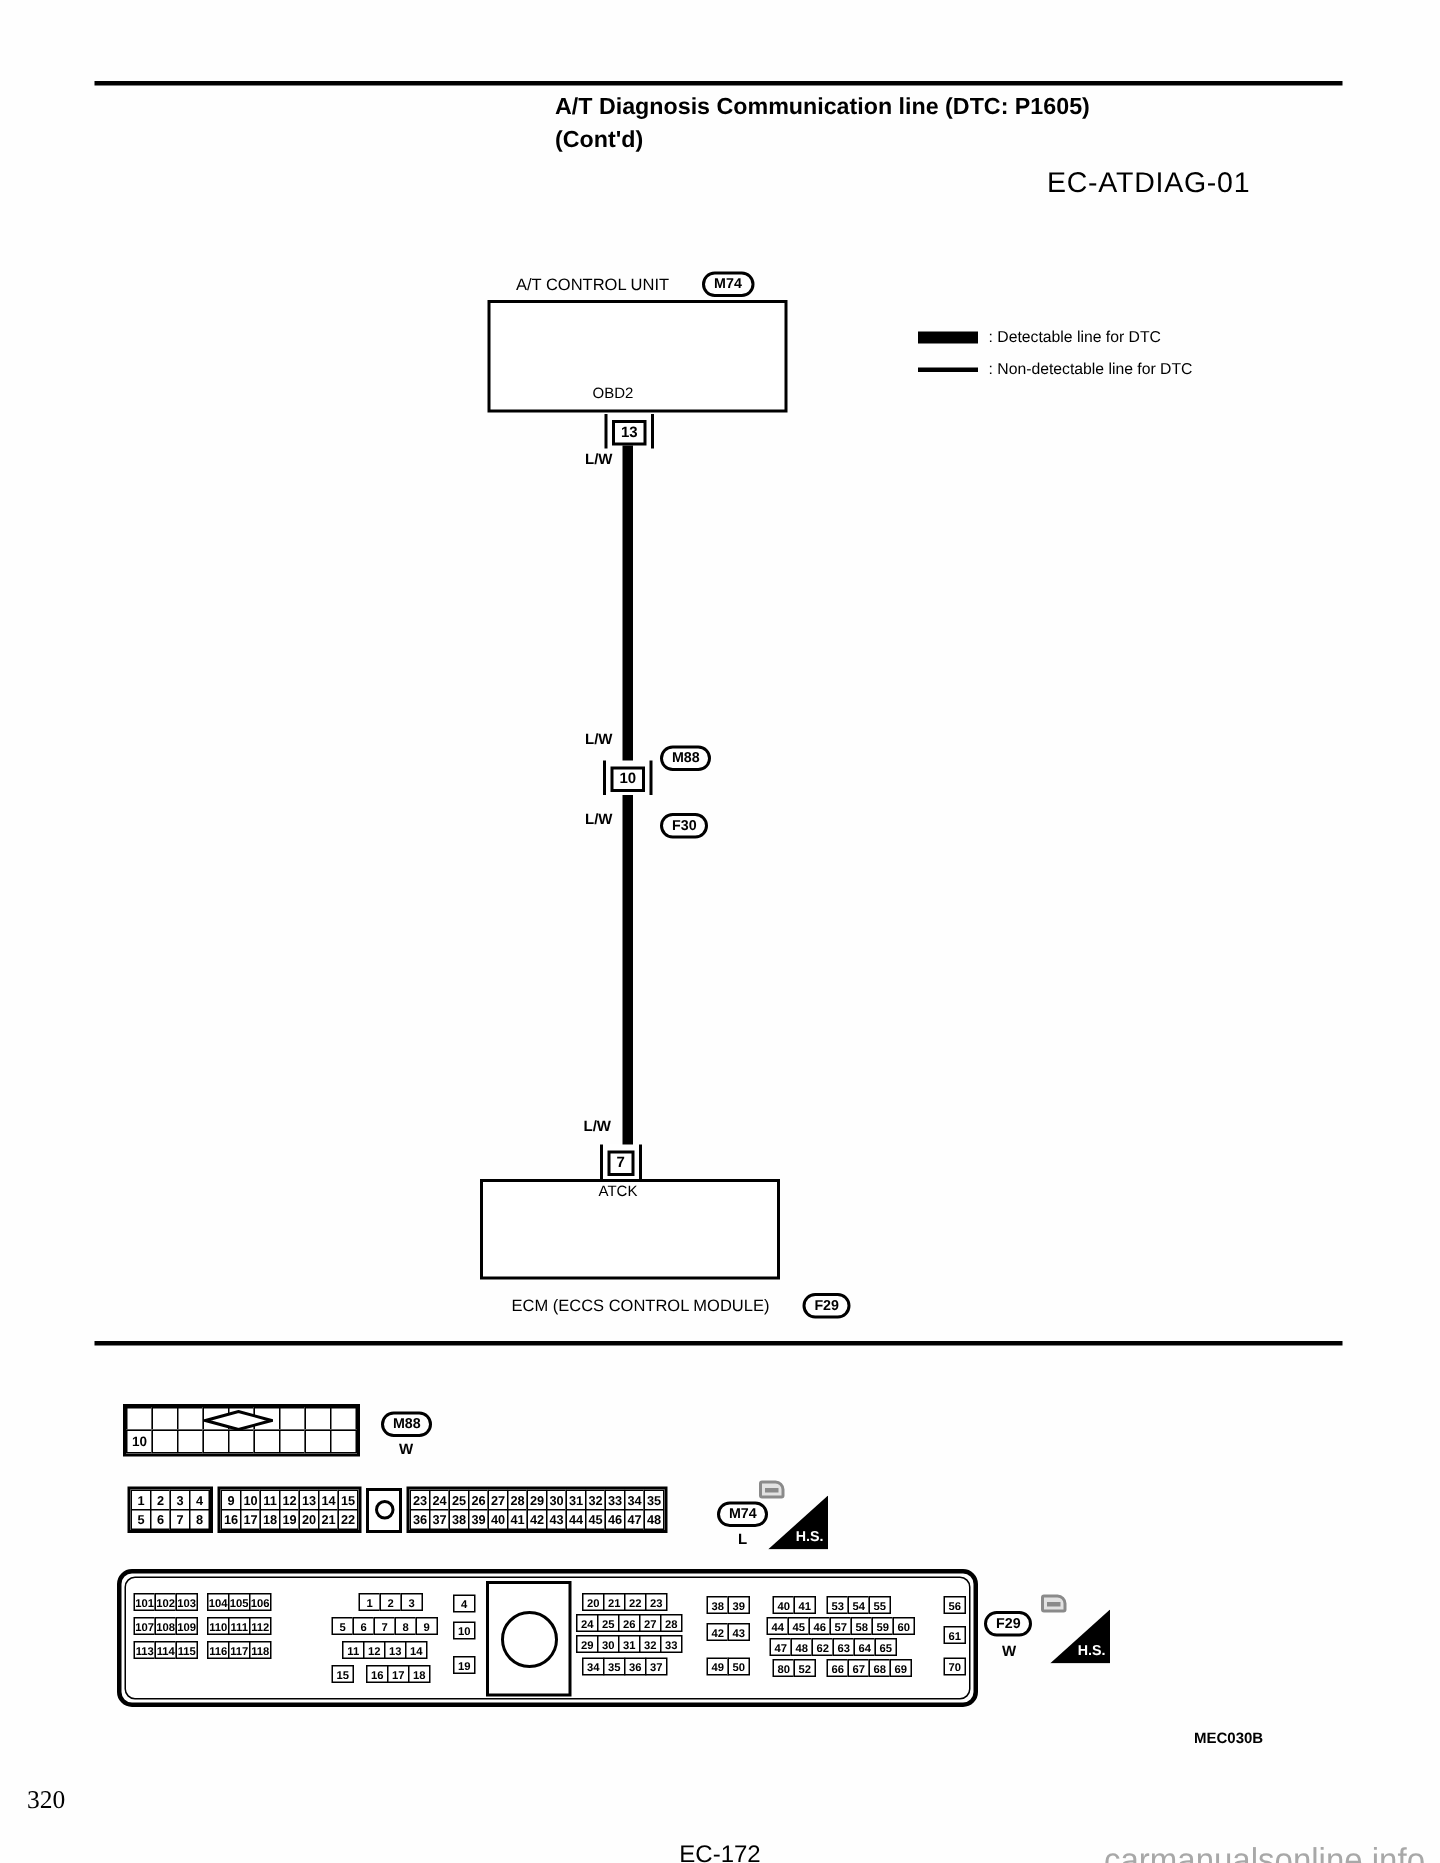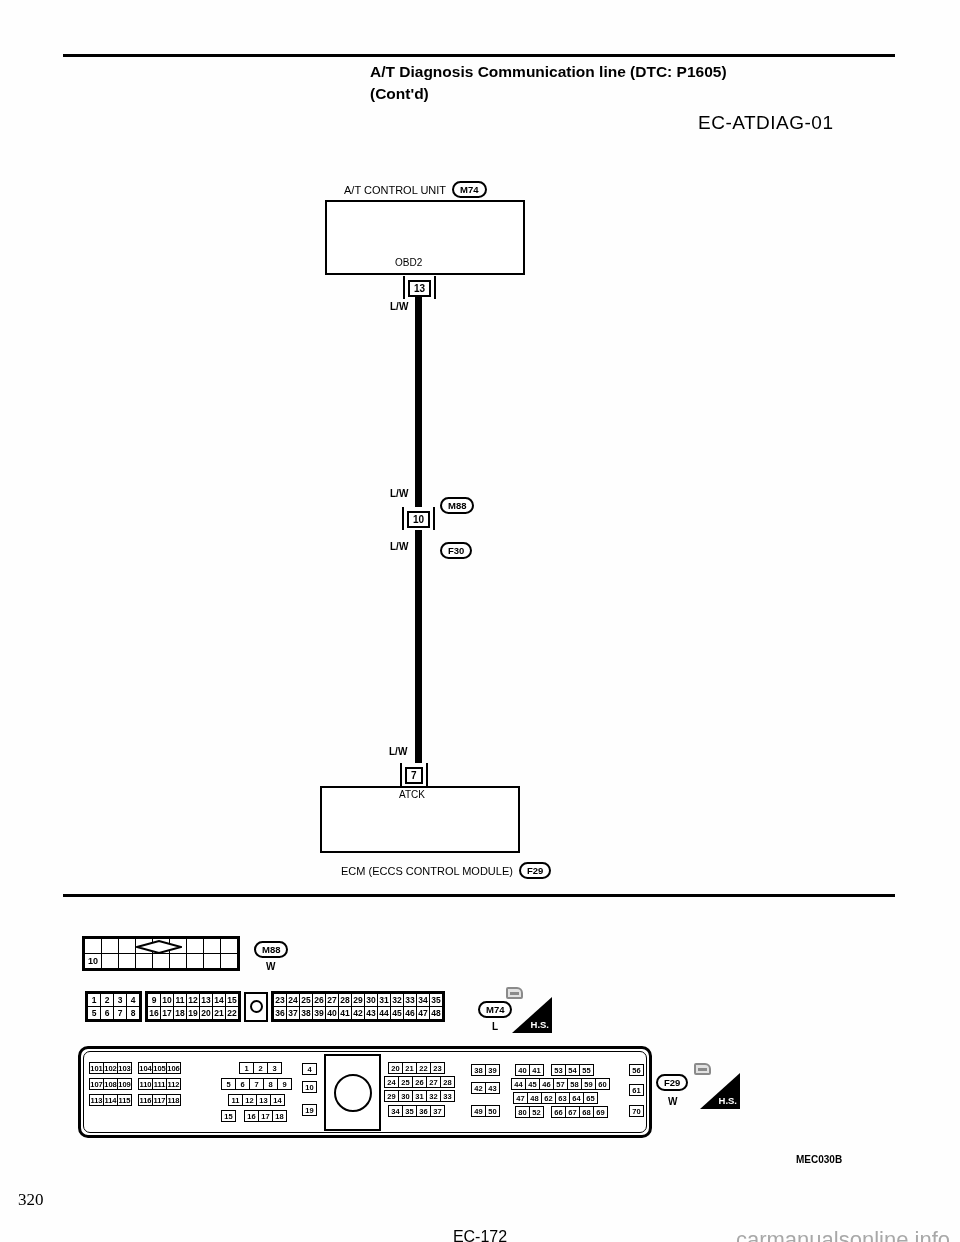--- a/index.html
+++ b/index.html
@@ -9,21 +9,21 @@
   .abs { position:absolute; }
   .rule { background:#000; }
   .page-title { text-align:center; font-weight:bold; font-size:17.5px; letter-spacing:.4px; text-decoration:underline; text-underline-offset:3px; }
   .subtitle { font-weight:bold; font-size:15.5px; line-height:22px; }
   .diagram-id { font-size:19px; letter-spacing:.5px; }
   .legend-row { display:flex; align-items:center; margin-bottom:9px; }
   .legend-swatch { width:40px; background:#000; margin-right:7px; flex:0 0 auto; }
   .legend-swatch.thick { height:8px; }
   .legend-swatch.thin { height:3px; }
   .legend-text { font-size:10.5px; white-space:nowrap; }
-  .unit-label { font-size:11px; display:flex; align-items:center; gap:6px; white-space:nowrap; }
+  .unit-label { font-size:11px; display:flex; align-items:center; gap:22px; white-space:nowrap; }
   .conn-ref { display:inline-block; border:2px solid #000; border-radius:12px; padding:1px 6px; font-size:9.5px; font-weight:bold; line-height:11px; background:#fff; }
   .unit-box { border:2px solid #000; background:#fff; }
   .small-label { font-size:10px; }
   .bold { font-weight:bold; }
   .pin-terminal { border-left:2px solid #000; border-right:2px solid #000; padding:2px 3px; display:inline-block; background:#fff; }
   .pin-box { display:inline-block; border:2px solid #000; font-size:10px; font-weight:bold; padding:1px 4px; line-height:11px; background:#fff; }
   .wire { position:absolute; width:7px; background:#000; }
   .wire-label { position:absolute; font-size:10px; font-weight:bold; }
   .cells { display:flex; }
   .cells .cell { border:1px solid #000; display:flex; align-items:center; justify-content:center; font-weight:bold; background:#fff; flex:0 0 auto; }
@@ -63,20 +63,30 @@
 
   <div class="abs rule" style="left:63px; top:54px; width:832px; height:3px;"></div>
 
   <div class="abs subtitle" style="left:370px; top:61px;">
     <div>A/T Diagnosis Communication line (DTC: P1605)</div>
     <div>(Cont'd)</div>
   </div>
 
   <div class="abs diagram-id" style="left:698px; top:112px;">EC-ATDIAG-01</div>
 
+  <div class="abs" style="left:612px; top:219px;">
+    <div class="legend-row">
+      <span class="legend-swatch thick"></span>
+      <span class="legend-text">: Detectable line for DTC</span>
+    </div>
+    <div class="legend-row">
+      <span class="legend-swatch thin"></span>
+      <span class="legend-text">: Non-detectable line for DTC</span>
+    </div>
+  </div>
 
   <div class="abs unit-label" style="left:344px; top:181px;">
     <span>A/T CONTROL UNIT</span>
     <span class="conn-ref">M74</span>
   </div>
   <div class="abs unit-box" style="left:325px; top:200px; width:200px; height:75px;"></div>
   <div class="abs small-label" style="left:395px; top:257px;">OBD2</div>
   <div class="abs pin-terminal" style="left:403px; top:276px;">
     <span class="pin-box">13</span>
   </div>

